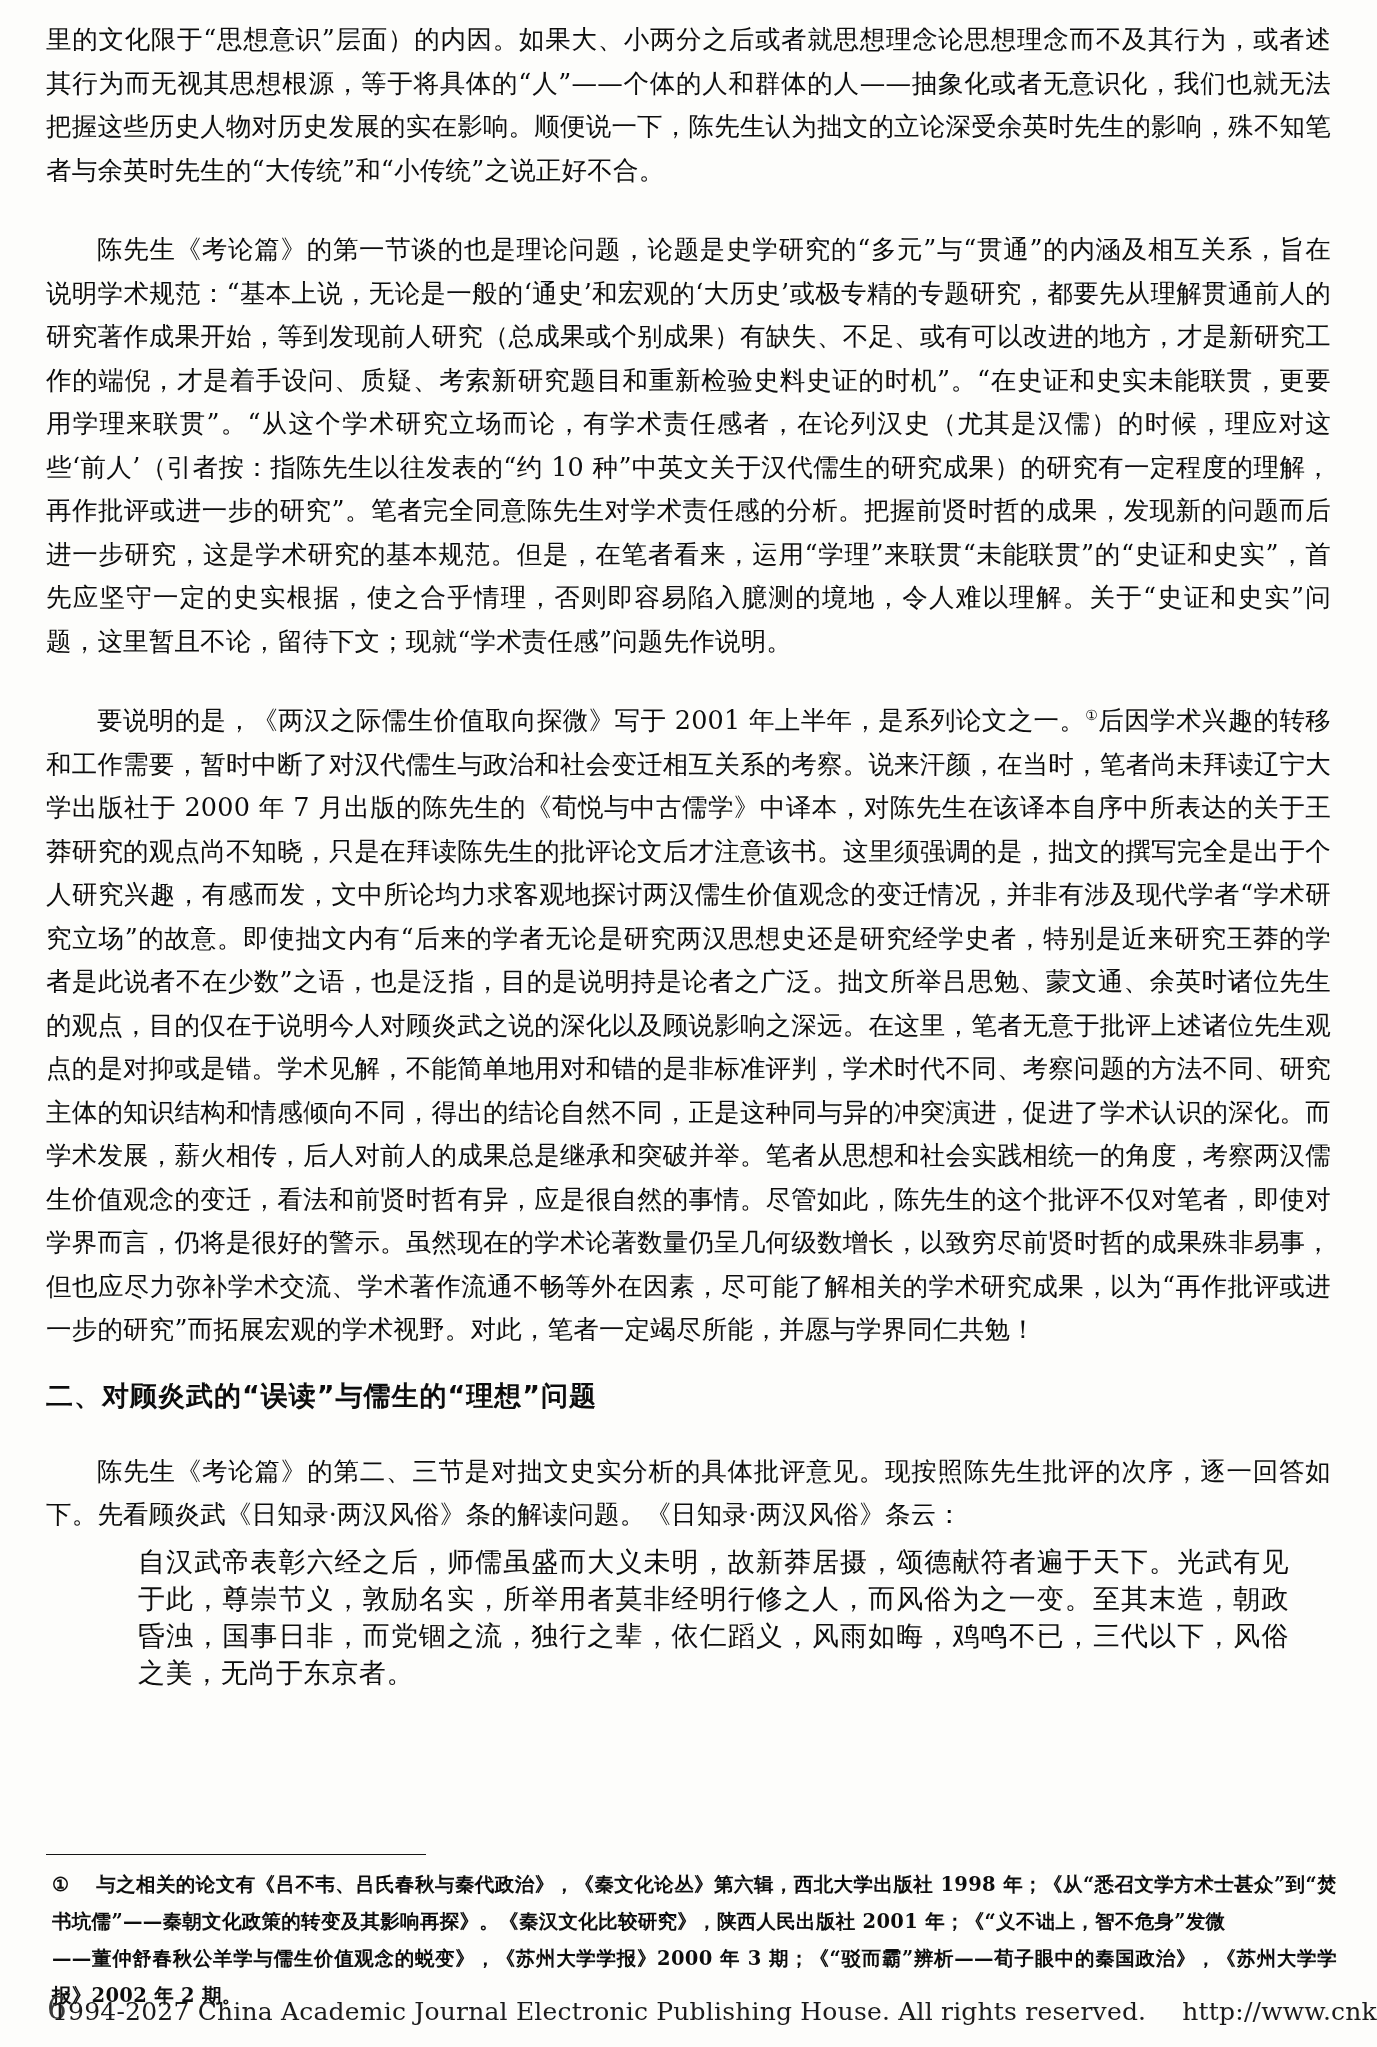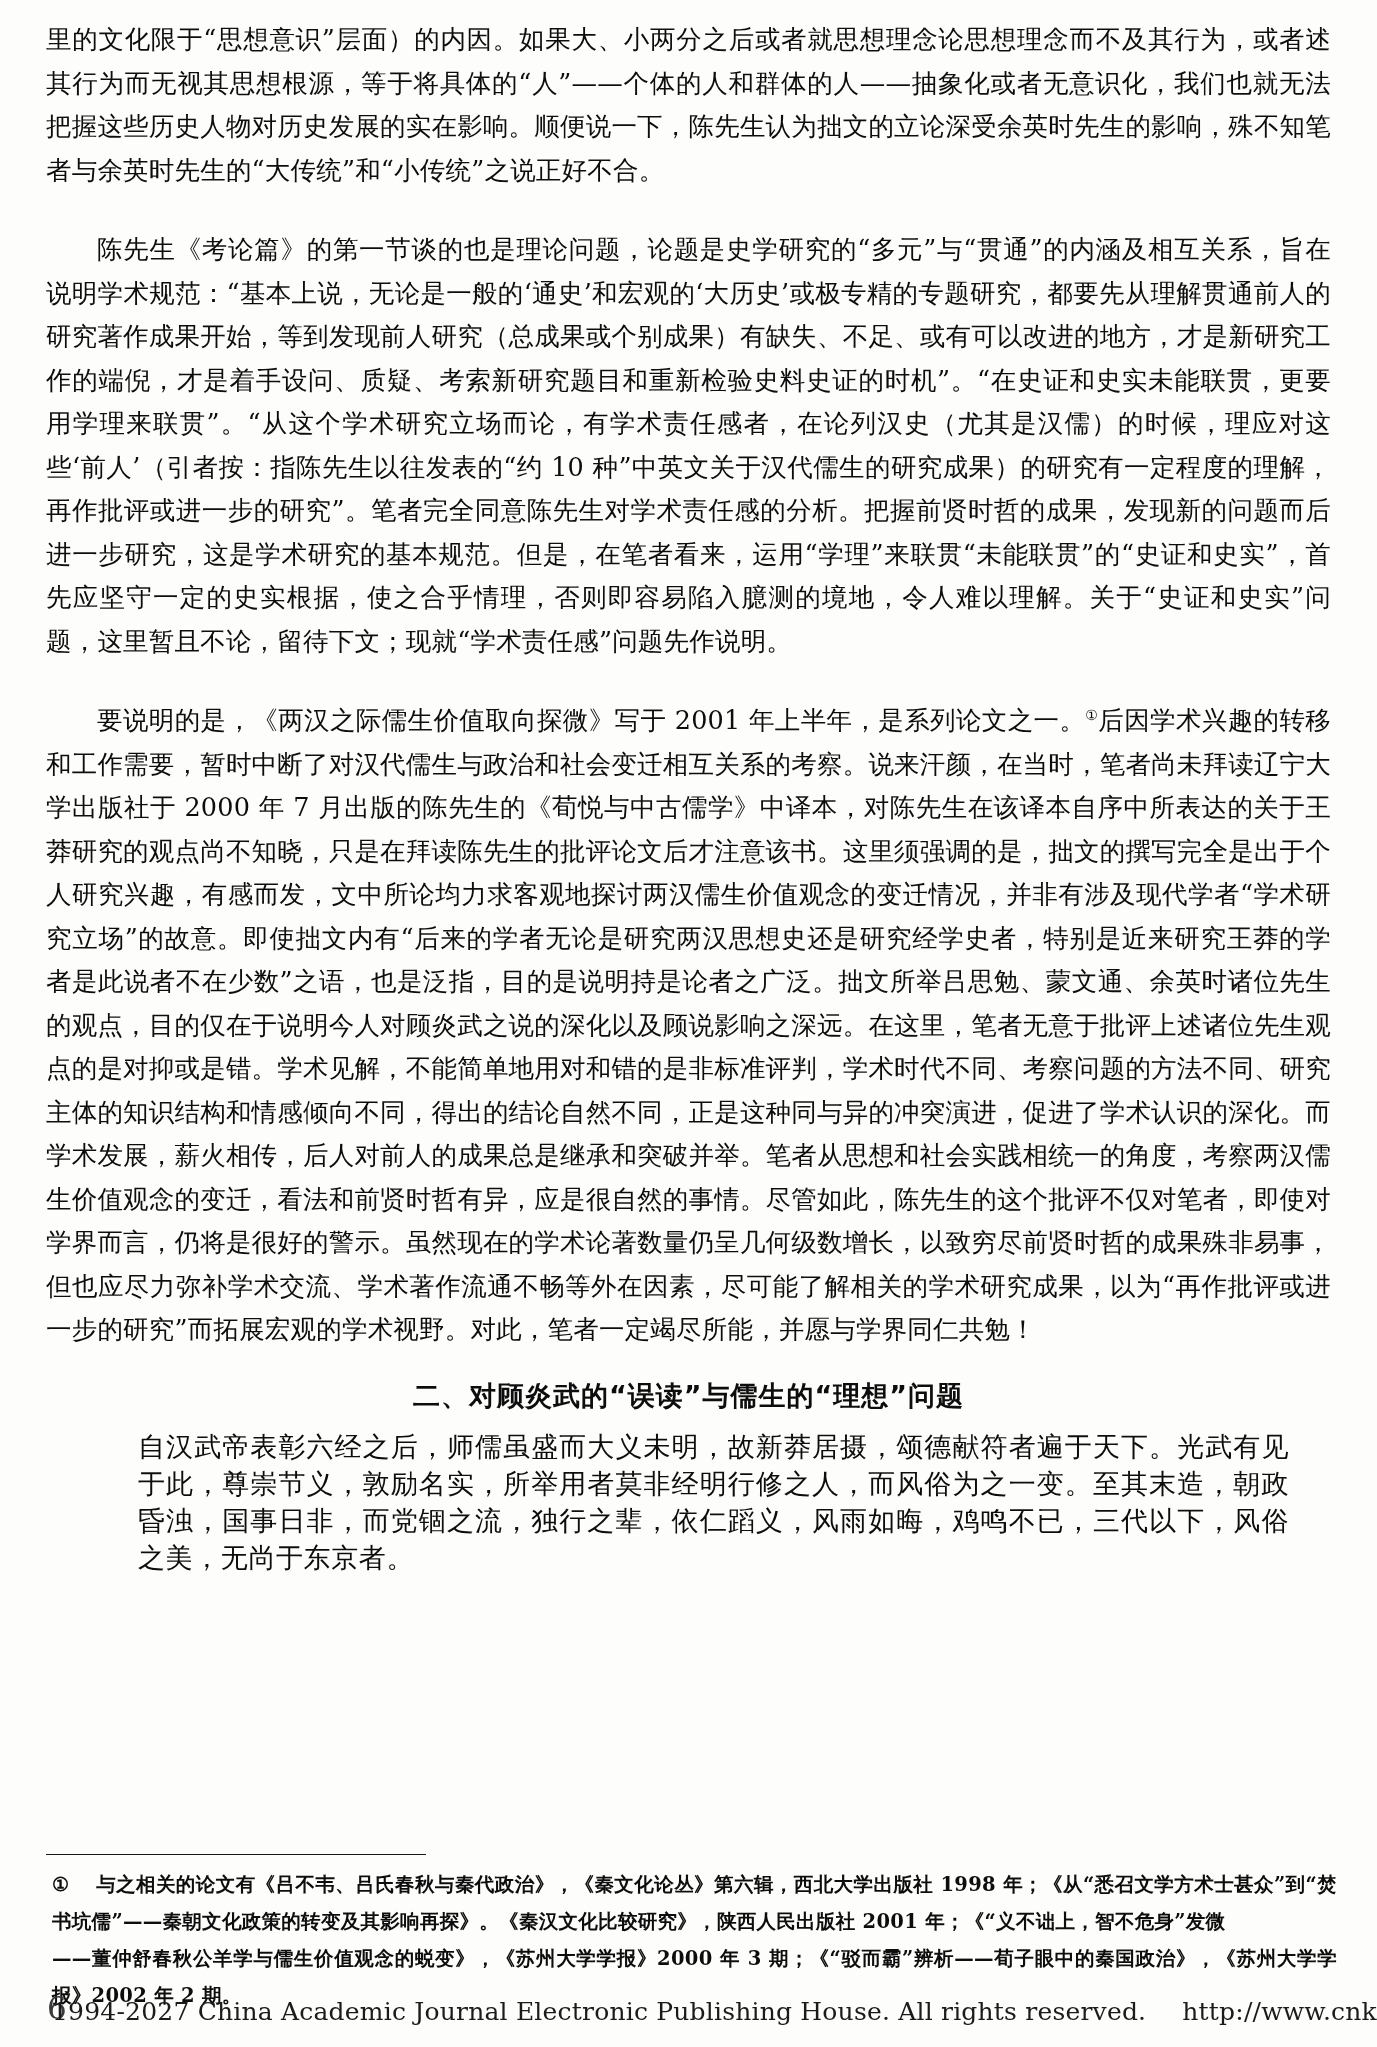--- a/index.html
+++ b/index.html
@@ -31,21 +31,21 @@
     text-justify: inter-ideograph;
     letter-spacing: 0.2px;
     text-indent: 0;
   }
   p.body.indent {
     text-indent: 51px;
     margin-top: 36px;
   }
   .heading {
     margin: 26px 0 14px 0;
-    text-align: center;
+    text-align: left;
     font-size: 27px;
     font-weight: bold;
     letter-spacing: 1px;
     font-family: "DejaVu Sans", "Liberation Sans", sans-serif;
   }
   .quote-block {
     margin: 6px 0 4px 0;
     padding: 0 42px 0 92px;
     font-size: 27px;
     line-height: 37px;
@@ -120,20 +120,21 @@
   <div class="content">
 
     <p class="body">里的文化限于“思想意识”层面）的内因。如果大、小两分之后或者就思想理念论思想理念而不及其行为，或者述其行为而无视其思想根源，等于将具体的“人”——个体的人和群体的人——抽象化或者无意识化，我们也就无法把握这些历史人物对历史发展的实在影响。顺便说一下，陈先生认为拙文的立论深受余英时先生的影响，殊不知笔者与余英时先生的“大传统”和“小传统”之说正好不合。</p>
 
     <p class="body indent">陈先生《考论篇》的第一节谈的也是理论问题，论题是史学研究的“多元”与“贯通”的内涵及相互关系，旨在说明学术规范：“基本上说，无论是一般的‘通史’和宏观的‘大历史’或极专精的专题研究，都要先从理解贯通前人的研究著作成果开始，等到发现前人研究（总成果或个别成果）有缺失、不足、或有可以改进的地方，才是新研究工作的端倪，才是着手设问、质疑、考索新研究题目和重新检验史料史证的时机”。“在史证和史实未能联贯，更要用学理来联贯”。“从这个学术研究立场而论，有学术责任感者，在论列汉史（尤其是汉儒）的时候，理应对这些‘前人’（引者按：指陈先生以往发表的“约 10 种”中英文关于汉代儒生的研究成果）的研究有一定程度的理解，再作批评或进一步的研究”。笔者完全同意陈先生对学术责任感的分析。把握前贤时哲的成果，发现新的问题而后进一步研究，这是学术研究的基本规范。但是，在笔者看来，运用“学理”来联贯“未能联贯”的“史证和史实”，首先应坚守一定的史实根据，使之合乎情理，否则即容易陷入臆测的境地，令人难以理解。关于“史证和史实”问题，这里暂且不论，留待下文；现就“学术责任感”问题先作说明。</p>
 
     <p class="body indent"><span>要说明的是，《两汉之际儒生价值取向探微》写于 2001 年上半年，是系列论文之一。</span><sup class="fn">①</sup><span>后因学术兴趣的转移和工作需要，暂时中断了对汉代儒生与政治和社会变迁相互关系的考察。说来汗颜，在当时，笔者尚未拜读辽宁大学出版社于 2000 年 7 月出版的陈先生的《荀悦与中古儒学》中译本，对陈先生在该译本自序中所表达的关于王莽研究的观点尚不知晓，只是在拜读陈先生的批评论文后才注意该书。这里须强调的是，拙文的撰写完全是出于个人研究兴趣，有感而发，文中所论均力求客观地探讨两汉儒生价值观念的变迁情况，并非有涉及现代学者“学术研究立场”的故意。即使拙文内有“后来的学者无论是研究两汉思想史还是研究经学史者，特别是近来研究王莽的学者是此说者不在少数”之语，也是泛指，目的是说明持是论者之广泛。拙文所举吕思勉、蒙文通、余英时诸位先生的观点，目的仅在于说明今人对顾炎武之说的深化以及顾说影响之深远。在这里，笔者无意于批评上述诸位先生观点的是对抑或是错。学术见解，不能简单地用对和错的是非标准评判，学术时代不同、考察问题的方法不同、研究主体的知识结构和情感倾向不同，得出的结论自然不同，正是这种同与异的冲突演进，促进了学术认识的深化。而学术发展，薪火相传，后人对前人的成果总是继承和突破并举。笔者从思想和社会实践相统一的角度，考察两汉儒生价值观念的变迁，看法和前贤时哲有异，应是很自然的事情。尽管如此，陈先生的这个批评不仅对笔者，即使对学界而言，仍将是很好的警示。虽然现在的学术论著数量仍呈几何级数增长，以致穷尽前贤时哲的成果殊非易事，但也应尽力弥补学术交流、学术著作流通不畅等外在因素，尽可能了解相关的学术研究成果，以为“再作批评或进一步的研究”而拓展宏观的学术视野。对此，笔者一定竭尽所能，并愿与学界同仁共勉！</span></p>
 
     <h2 class="heading">二、对顾炎武的“误读”与儒生的“理想”问题</h2>
 
+    <p class="body indent">陈先生《考论篇》的第二、三节是对拙文史实分析的具体批评意见。现按照陈先生批评的次序，逐一回答如下。先看顾炎武《日知录·两汉风俗》条的解读问题。《日知录·两汉风俗》条云：</p>
 
     <div class="quote-block">自汉武帝表彰六经之后，师儒虽盛而大义未明，故新莽居摄，颂德献符者遍于天下。光武有见于此，尊崇节义，敦励名实，所举用者莫非经明行修之人，而风俗为之一变。至其末造，朝政昏浊，国事日非，而党锢之流，独行之辈，依仁蹈义，风雨如晦，鸡鸣不已，三代以下，风俗之美，无尚于东京者。</div>
 
 
   </div>
 
   <div class="footnote-rule"></div>
 
   <div class="footnotes">
     <span class="fn-marker circ">①</span><span>与之相关的论文有《吕不韦、吕氏春秋与秦代政治》，《秦文化论丛》第六辑，西北大学出版社 1998 年；《从“悉召文学方术士甚众”到“焚书坑儒”——秦朝文化政策的转变及其影响再探》。《秦汉文化比较研究》，陕西人民出版社 2001 年；《“义不诎上，智不危身”发微</span>

